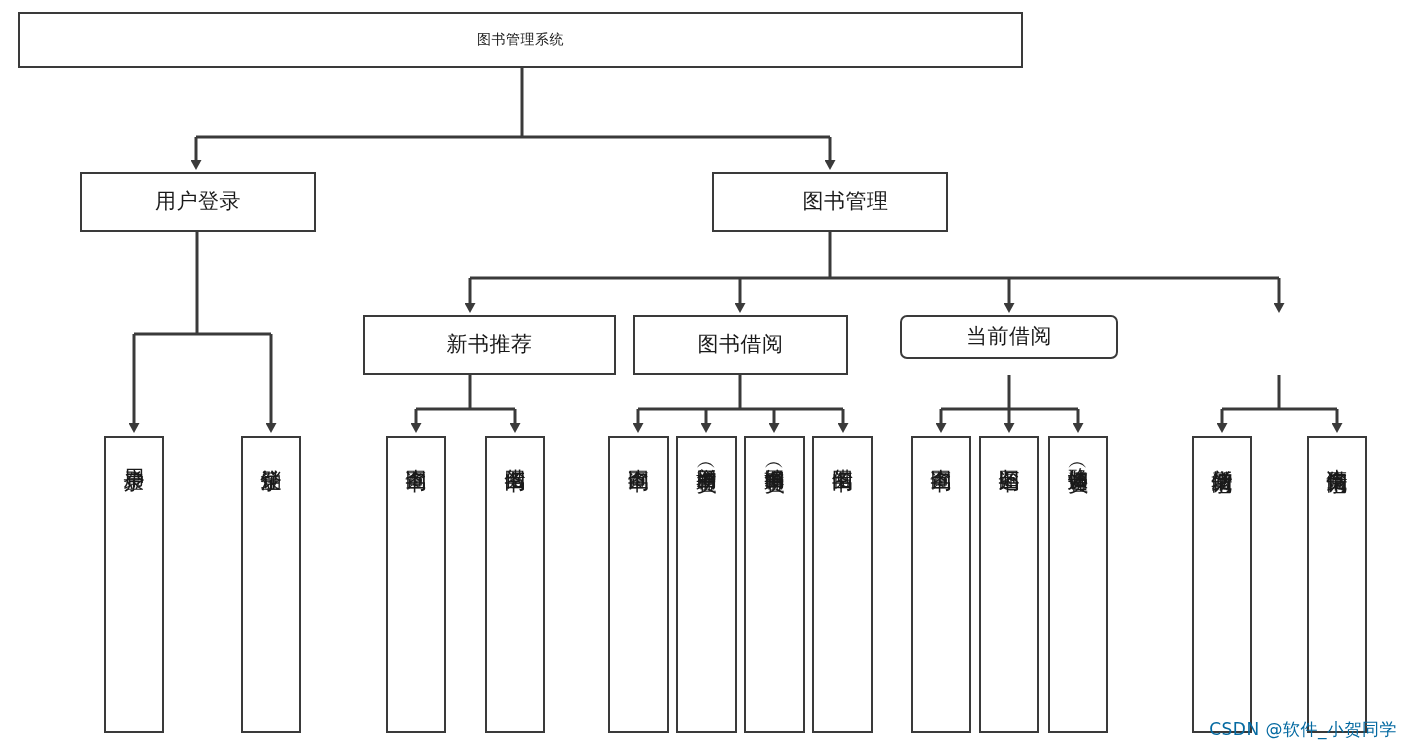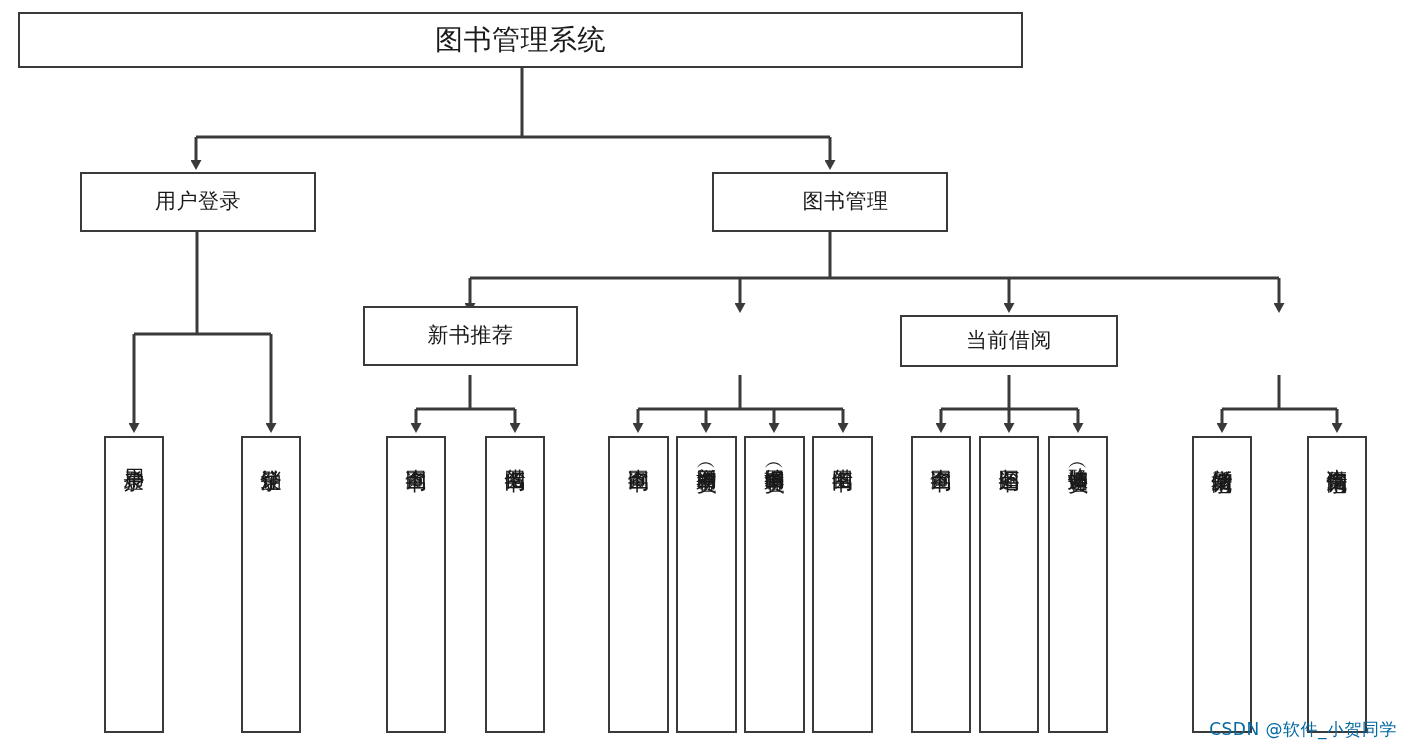--- a/index.html
+++ b/index.html
@@ -38,21 +38,21 @@
     text-align: center;
     line-height: 1.22;
     white-space: nowrap;
   }
   
   .node.horiz .label {
     font-size: 21px;
     letter-spacing: 0.5px;
   }
   .node.root .label {
-    font-size: 28px;
+    font-size: 14px;
   }
   
   .node.vert {
     align-items: flex-start;
     justify-content: center;
     padding-top: 14px;
   }
   .node.vert .label {
     writing-mode: vertical-rl;
     text-orientation: upright;
@@ -136,24 +136,27 @@
     <span class="label">图书管理系统</span>
   </div>
 
   <div class="node horiz" style="left:80px; top:172px; width:236px; height:60px;">
     <span class="label">用户登录</span>
   </div>
   <div class="node horiz" style="left:712px; top:172px; width:236px; height:60px;padding-left:31px;">
     <span class="label">图书管理</span>
   </div>
 
-  <div class="node horiz" style="left:363px; top:306px; width:215px; height:60px;">
+  <div class="node horiz" style="left:363px; top:315px; width:253px; height:60px;">
     <span class="label">新书推荐</span>
   </div>
-  <div class="node horiz" style="left:900px; top:315px; width:218px; height:52px;">
+  <div class="node horiz" style="left:633px; top:315px; width:215px; height:60px;">
+    <span class="label">图书借阅</span>
+  </div>
+  <div class="node horiz" style="left:900px; top:315px; width:218px; height:44px;border-radius:7px;">
     <span class="label">当前借阅</span>
   </div>
 
   <div class="node vert" style="left:104px; top:436px; width:60px; height:297px;">
     <span class="label">用户登录</span>
   </div>
   <div class="node vert" style="left:241px; top:436px; width:60px; height:297px;">
     <span class="label">注销登录</span>
   </div>
 

